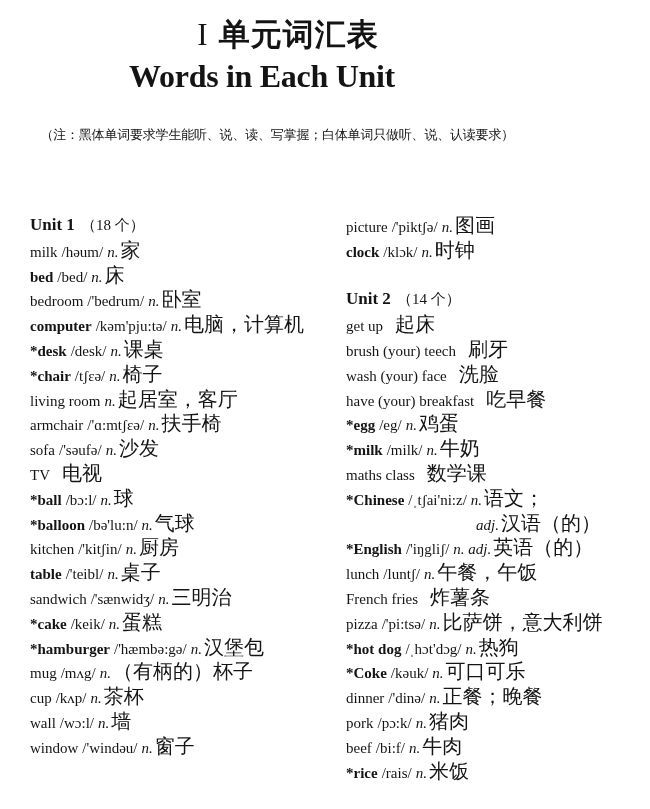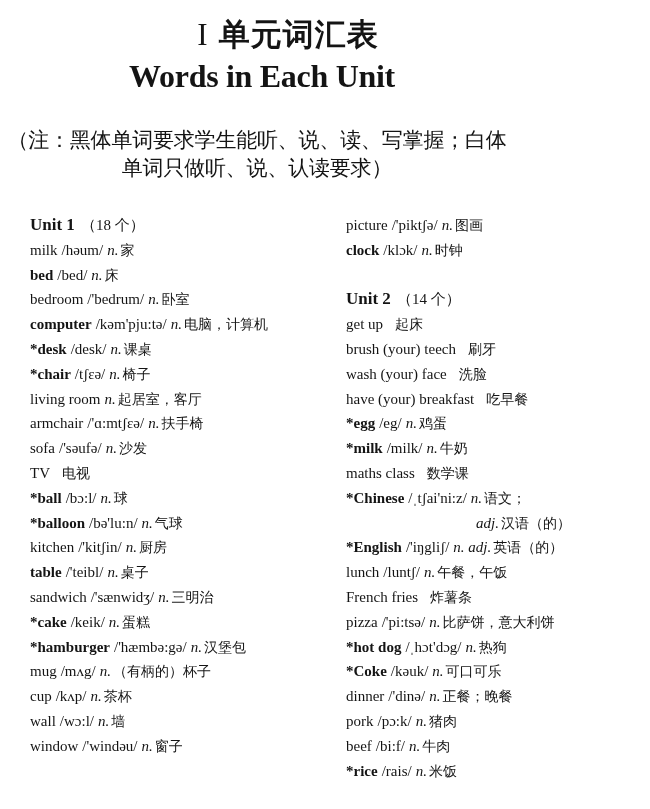--- a/index.html
+++ b/index.html
@@ -40,22 +40,22 @@
     font-size: 32px;
     font-weight: bold;
     font-family: "Liberation Serif", serif;
     letter-spacing: -0.3px;
   }
   .note {
     position: absolute;
     top: 126px;
     left: 0;
     width: 514px;
-    text-align: center;
-    font-size: 21px;
+    text-align: right;
+    font-size: 13px;
     font-family: "DejaVu Sans", sans-serif;
     letter-spacing: -0.2px;
   }
   .col {
     position: absolute;
     top: 213px;
     width: 310px;
   }
   .col-left { left: 30px; }
   .col-right { left: 346px; }
@@ -73,21 +73,21 @@
     font-weight: normal;
     font-size: 15px;
     margin-left: 6px;
     margin-top: 16px;
   }
   .spacer { height: 24.8px; }
   .word-bold { font-weight: bold; }
   .pos { font-style: italic; margin-left: 4px; }
   .cn {
     font-family: "DejaVu Sans", sans-serif;
-    font-size: 14px;
+    font-size: 20px;
     margin-left: 2px;
   }
   .cn.gap { margin-left: 12px; }
   .cont { padding-left: 126px; }
   .phon { margin-left: 4px; }
 </style>
 </head>
 <body>
 
 <div class="title-cn">

